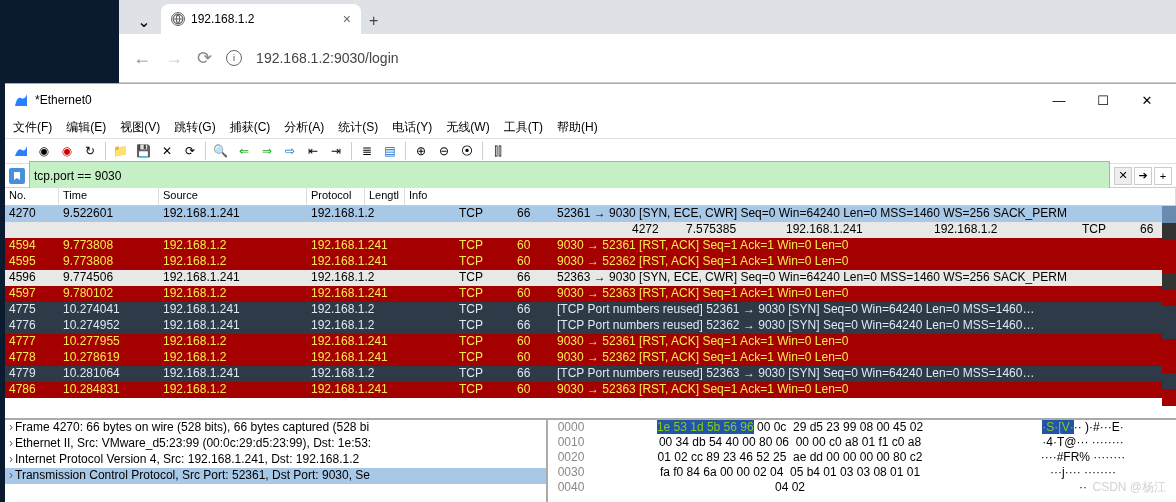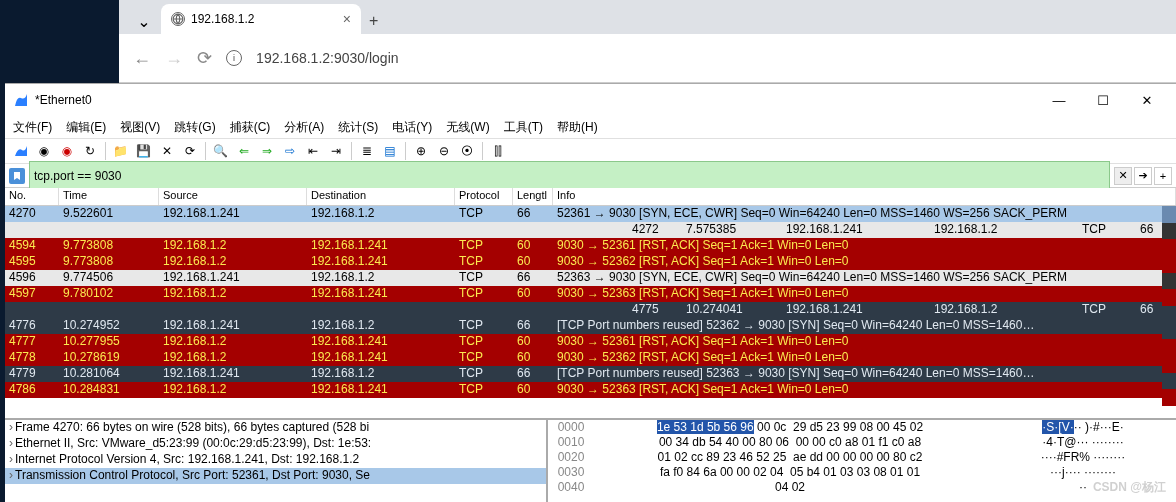--- a/index.html
+++ b/index.html
@@ -50,23 +50,23 @@
 .bottom { height:84px; display:flex; border-top:2px solid #aaa; font-family:Consolas,monospace; font-size:12px;margin-top:12px; }
 .tree { width:543px; border-right:2px solid #aaa; overflow:hidden; }
 .tree .ln { height:16px; padding-left:4px; white-space:nowrap; overflow:hidden; }
 .tree .ln.sel { background:#a8c8e8; }
 .tree .exp { color:#666; margin-right:2px; }
 .hex { flex:1; overflow:hidden;text-align:center; }
 .hex .ln { height:15px; display:flex; white-space:pre; }
 .hex .off { color:#888; width:42px; padding-left:4px; }
 .hex .bytes { width:400px; }
 .hex .asc { flex:1; }
-.hex .hl { background:#2255aa; color:#ffffff; }
-
-.watermark { position:absolute; bottom:6px; right:10px; color:rgba(120,120,120,.35); font-size:12px;font-weight:bold; }
+.hex .hl { background:#2255aa; color:#84cc16; }
+
+.watermark { position:absolute; bottom:6px; right:10px; color:rgba(120,120,120,.35); font-size:12px; }
 </style>
 </head>
 <body>
 
 <div class="browser">
   <div class="tab-strip">
     <div class="new-tab-arrow">⌄</div>
     <div class="tab">
       <span class="globe">
           <svg viewBox="0 0 10 10">
@@ -156,21 +156,20 @@
       <span>➔</span>
       <span>+</span>
     </div>
   </div>
 
   <div class="pkt-grid">
     <div class="hdr-row">
       <div class="c-no">No.</div>
       <div class="c-time">Time</div>
       <div class="c-src">Source</div>
-      <div class="c-dst">Destination</div>
       <div class="c-pro">Protocol</div>
       <div class="c-len">Lengtl</div>
       <div class="c-info">Info</div>
     </div>
     <div id="pktBody">
         <div class="pkt-row sel">
           <div class="c-no">4270</div>
           <div class="c-time">9.522601</div>
           <div class="c-src">192.168.1.241</div>
           <div class="c-dst">192.168.1.2</div>
@@ -222,20 +221,21 @@
           <div class="c-len">60</div>
           <div class="c-info">9030 → 52363 [RST, ACK] Seq=1 Ack=1 Win=0 Len=0</div>
         </div>
         <div class="pkt-row syn2">
           <div class="c-no">4775</div>
           <div class="c-time">10.274041</div>
           <div class="c-src">192.168.1.241</div>
           <div class="c-dst">192.168.1.2</div>
           <div class="c-pro">TCP</div>
           <div class="c-len">66</div>
+          <div class="c-info">[TCP Port numbers reused] 52361 → 9030 [SYN] Seq=0 Win=64240 Len=0 MSS=1460…</div>
         </div>
         <div class="pkt-row syn2">
           <div class="c-no">4776</div>
           <div class="c-time">10.274952</div>
           <div class="c-src">192.168.1.241</div>
           <div class="c-dst">192.168.1.2</div>
           <div class="c-pro">TCP</div>
           <div class="c-len">66</div>
           <div class="c-info">[TCP Port numbers reused] 52362 → 9030 [SYN] Seq=0 Win=64240 Len=0 MSS=1460…</div>
         </div>

